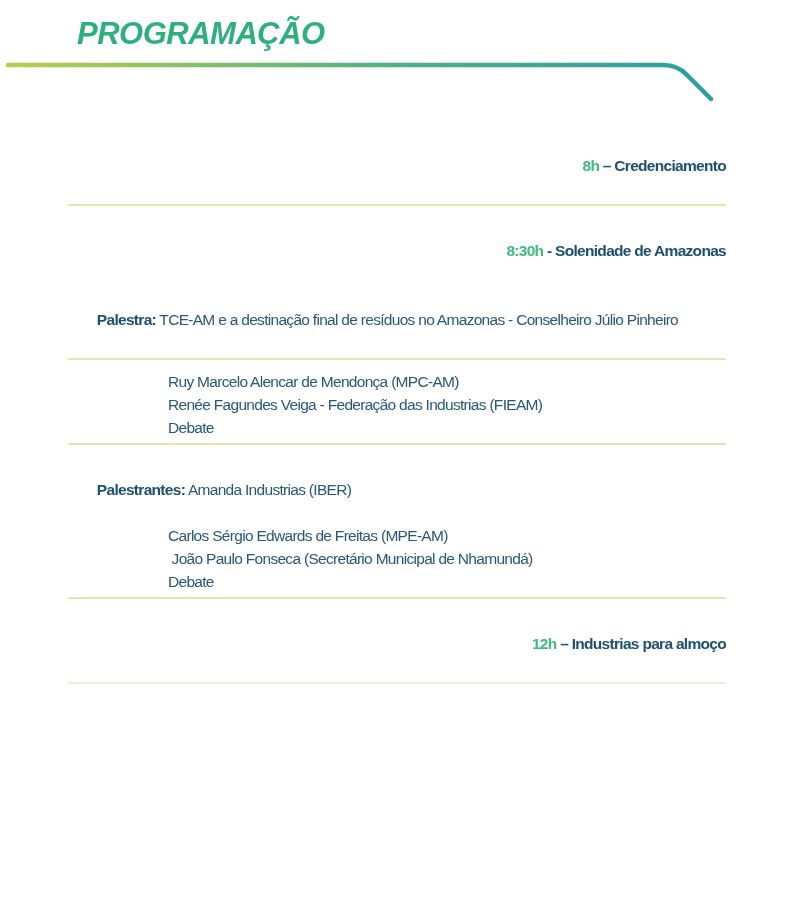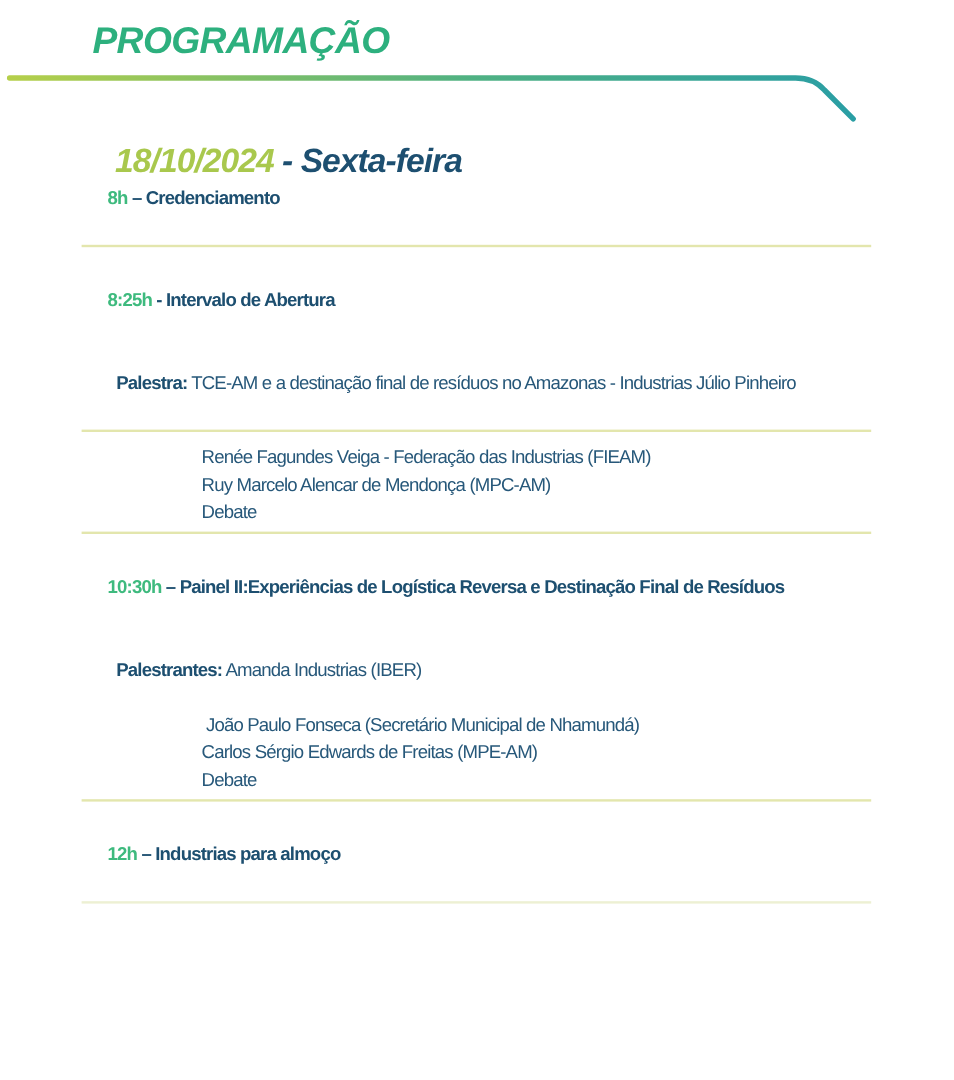--- a/index.html
+++ b/index.html
@@ -25,21 +25,21 @@
   .date-value{color:#a9c84d;}
   .date-sep,.weekday{color:#1d4f70;}
 
   .schedule{position:absolute;top:121px;left:68px;width:658px;z-index:1;}
 
   .section{padding:10px 0 4px;border-bottom:2px solid #e3e6ad;}
   .section:last-child{border-bottom-color:#edf0d3;}
 
   .section-header{
     margin:0;font-size:15.5px;line-height:23px;font-weight:bold;
-    color:#1d4f70;letter-spacing:-0.7px;white-space:pre-wrap;
+    color:#1d4f70;letter-spacing:-0.7px;white-space:pre-wrap;text-align:right;
   }
   .time{color:#3eba7e;}
   .sep,.stitle{color:#1d4f70;}
 
   .speaker-line{
     margin:0;font-size:15.5px;line-height:23px;
     color:#27587a;letter-spacing:-0.7px;white-space:pre-wrap;
   }
   .speaker-line.cont{padding-left:100px;}
   .speaker-label{font-weight:bold;color:#1d4f70;}
@@ -55,61 +55,55 @@
         <stop offset="0" stop-color="#b5cf4a"></stop>
         <stop offset="0.55" stop-color="#4fb183"></stop>
         <stop offset="1" stop-color="#2a9ea4"></stop>
       </linearGradient>
     </defs>
     <path d="M8,65 L663,65 Q678,65 687,75 L711,99" fill="none" stroke="url(#hl)" stroke-width="4.5" stroke-linecap="round" stroke-linejoin="round"></path>
   </svg>
 
   <h1 class="title">PROGRAMAÇÃO</h1>
 
-  <p class="date-line">
-    <span class="date-value">18/10/2024</span><span class="date-sep"> - </span><span class="weekday">Sexta-feira</span>
-  </p>
 
   <div class="schedule">
   <div class="section">
     <p class="section-header">
       <span class="time">8h</span><span class="sep"> – </span><span class="stitle">Credenciamento</span>
     </p>
 
   </div>
 
   <div class="section">
     <p class="section-header">
-      <span class="time">8:25h</span><span class="sep"> - </span><span class="stitle">Intervalo de Abertura</span>
+      <span class="time">8:30h</span><span class="sep"> - </span><span class="stitle">Solenidade de Amazonas</span>
     </p>
     <div class="speakers-block">
       <p class="speaker-line first">
-        <span class="speaker-label">Palestra:</span><span class="speaker-first"> TCE-AM e a destinação final de resíduos no Amazonas - Industrias Júlio Pinheiro</span>
+        <span class="speaker-label">Palestra:</span><span class="speaker-first"> TCE-AM e a destinação final de resíduos no Amazonas - Conselheiro Júlio Pinheiro</span>
       </p>
     </div>
   </div>
 
   <div class="section">
     <div class="speakers-block">
-    <p class="speaker-line cont">Renée Fagundes Veiga - Federação das Industrias (FIEAM)</p>
-          <p class="speaker-line cont">Ruy Marcelo Alencar de Mendonça (MPC-AM)</p>
+    <p class="speaker-line cont">Ruy Marcelo Alencar de Mendonça (MPC-AM)</p>
+          <p class="speaker-line cont">Renée Fagundes Veiga - Federação das Industrias (FIEAM)</p>
           <p class="speaker-line cont">Debate</p>
         </div>
   </div>
 
   <div class="section">
-    <p class="section-header">
-      <span class="time">10:30h</span><span class="sep"> – </span><span class="stitle">Painel II:Experiências de Logística Reversa e Destinação Final de Resíduos</span>
-    </p>
     <div class="speakers-block">
       <p class="speaker-line first">
         <span class="speaker-label">Palestrantes:</span><span class="speaker-first"> Amanda Industrias (IBER)</span>
       </p>
-    <p class="speaker-line cont"> João Paulo Fonseca (Secretário Municipal de Nhamundá)</p>
-          <p class="speaker-line cont">Carlos Sérgio Edwards de Freitas (MPE-AM)</p>
+    <p class="speaker-line cont">Carlos Sérgio Edwards de Freitas (MPE-AM)</p>
+          <p class="speaker-line cont"> João Paulo Fonseca (Secretário Municipal de Nhamundá)</p>
           <p class="speaker-line cont">Debate</p>
         </div>
   </div>
 
   <div class="section">
     <p class="section-header">
       <span class="time">12h</span><span class="sep"> – </span><span class="stitle">Industrias para almoço</span>
     </p>
 
   </div>

